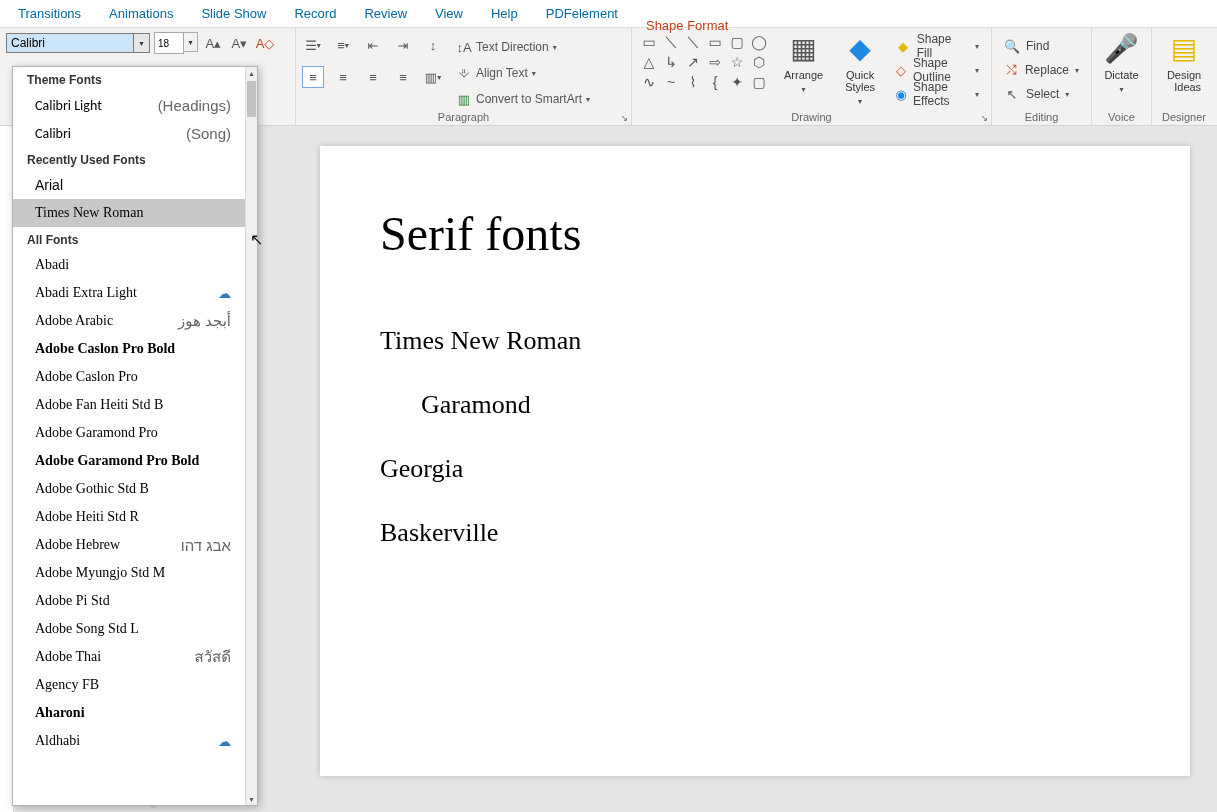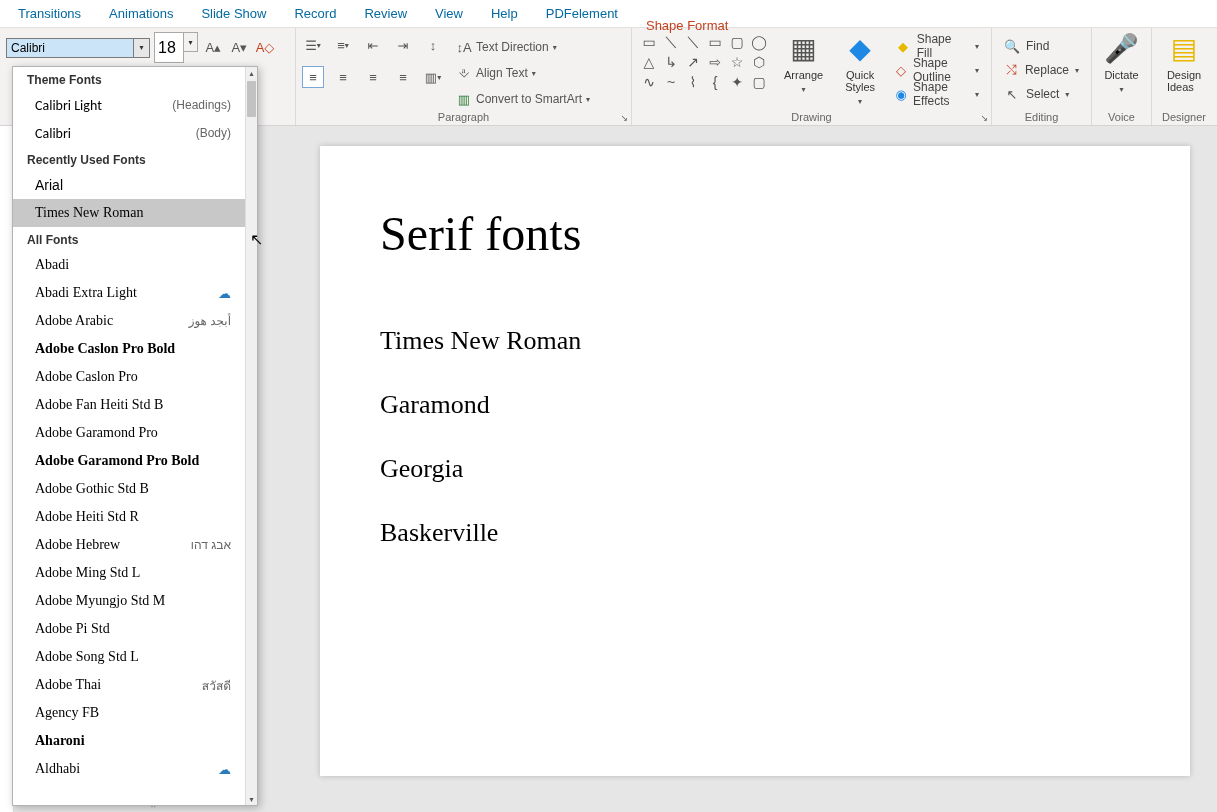--- a/index.html
+++ b/index.html
@@ -10,21 +10,21 @@
   .ribbon { display: flex; height: 98px; background: #f3f2f1; border-bottom: 1px solid #d4d4d4; }
   .group { border-right: 1px solid #dadada; display: flex; flex-direction: column; justify-content: space-between; padding: 4px 6px 0 6px; position: relative; }
   .group-label { font-size: 11px; color: #666; text-align: center; padding: 2px 0; }
   .group-content { flex: 1; display: flex; align-items: flex-start; gap: 6px; }
   .font-group { width: 296px; }
   .font-row { display: flex; gap: 4px; align-items: center; }
   .font-name-box { display:flex; }
   .font-name-input { width: 128px; height: 20px; font-size: 12px; padding: 0 4px; border: 1px solid #7a7a7a; background: #cce4f7; color: #000; }
   .font-name-input::selection { background:#0a64ad; color:#fff;}
   .dd-btn { width: 16px; height: 20px; border: 1px solid #7a7a7a; border-left:0; background: #e6e6e6; display:flex; align-items:center; justify-content:center; font-size:8px; cursor:pointer;}
-  .size-input { width: 30px; height:31px; border:1px solid #a9a9a9; font-size:16px; padding:0 3px;}
+  .size-input { width: 30px; height:22px; border:1px solid #a9a9a9; font-size:10px; padding:0 3px;}
   .size-dd { width:14px; height:20px; border:1px solid #a9a9a9; border-left:0; background:#f3f2f1; display:flex;align-items:center;justify-content:center;font-size:8px;}
   .icon-btn { width:22px; height:22px; display:flex; align-items:center; justify-content:center; cursor:pointer; font-size:13px; color:#555;}
   .para-group { width: 336px; }
   .para-rows { display:flex; flex-direction:column; gap:10px; padding-top:2px;}
   .row { display:flex; gap:8px; align-items:center;}
   .smart-group { width:150px; display:flex; flex-direction:column; gap:4px; padding:4px 6px 0 6px;}
   .smart-item { display:flex; gap:4px; align-items:center; font-size:12px; color:#555; cursor:pointer; height:22px;}
   .shapes-grid { display:grid; grid-template-columns:repeat(6,22px); grid-template-rows:repeat(3,20px); gap:0;}
   .shape-cell { display:flex;align-items:center;justify-content:center; font-size:14px; color:#555;}
   .big-btn { display:flex; flex-direction:column; align-items:center; justify-content:center; gap:4px; padding:0 8px; cursor:pointer;}
@@ -37,21 +37,21 @@
   .dialog-launcher { position:absolute; bottom:2px; right:3px; font-size:9px; color:#666; cursor:pointer;}
   .canvas-area { position:absolute; left:0; top:126px; right:0; bottom:0; background:#e6e6e6;}
   .slide-pane { position:absolute; left:0; top:0; width:14px; bottom:0; background:#fff; border-right:1px solid #ddd;}
   .slide-canvas { position:absolute; left:320px; top:20px; width:870px; height:630px; background:#fff; box-shadow:0 0 6px rgba(0,0,0,.2);}
   .slide-title { position:absolute; left:60px; top:60px; font-family:"Times New Roman",serif; font-size:48px; color:#000;}
   .slide-body { position:absolute; left:60px; top:180px; display:flex; flex-direction:column; gap:34px; font-family:"Times New Roman",serif; font-size:26px; color:#000;}
   .font-dropdown { position:absolute; left:12px; top:66px; width:246px; height:740px; background:#fff; border:1px solid #b3b3b3; box-shadow:2px 2px 8px rgba(0,0,0,.25); z-index:50; overflow:hidden;}
   .font-dropdown-inner { position:absolute; left:0; top:0; right:12px; bottom:0; overflow:hidden;}
   .dd-header { font-size:12px; font-weight:bold; padding:6px 12px 4px 14px; color:#333;}
   .dd-item { display:flex; justify-content:space-between; align-items:center; padding:4px 14px 4px 22px; font-size:14px; color:#000; cursor:pointer; height:28px;}
-  .dd-item .tag { font-size:12px; color:#666;}
+  .dd-item .tag { font-size:15px; color:#666;}
   .dd-item.selected { background:#c8c8c8;}
   .dd-scrollbar { position:absolute; right:0; top:0; width:12px; bottom:0; background:#f0f0f0; border-left:1px solid #ddd;}
   .dd-thumb { position:absolute; left:1px; right:1px; top:14px; height:36px; background:#c2c2c2; border-radius:1px;}
   .dd-arrow { position:absolute; left:0; right:0; height:12px; display:flex;align-items:center;justify-content:center; font-size:8px; color:#555; cursor:pointer;}
   .cursor-arrow { position:absolute; left:250px; top:230px; font-size:16px; color:#000; z-index:60; pointer-events:none;}
   .cloud-icon { font-size:13px; color:#2b7cbf;}
   .grip { position:absolute; left:150px; top:800px; font-size:9px; color:#aaa; letter-spacing:3px;}
   .mini-icon { font-size:13px; color:#555; display:inline-flex; width:16px; justify-content:center;}
 </style>
 </head>
@@ -210,50 +210,50 @@
       <span class="big-btn-icon" style="color:#1e88e5;">🎤</span>
       <span class="big-btn-label">Dictate</span>
       <span class="small-caret">▾</span>
     </div>
     <div class="group-label">Voice</div>
   </div>
 
   <div class="group" style="width:64px;border-right:0;">
     <div class="big-btn">
       <span class="big-btn-icon" style="color:#e6b800;">▤</span>
-      <span class="big-btn-label" style="white-space:pre-line;text-align:left;">Design
+      <span class="big-btn-label" style="white-space:pre-line;text-align:right;">Design
 Ideas</span>
     </div>
     <div class="group-label">Designer</div>
   </div>
 </div>
 
 <div class="canvas-area">
   <div class="slide-pane"></div>
   <div class="slide-canvas">
     <div class="slide-title">Serif fonts</div>
     <div class="slide-body">
       <div>Times New Roman</div>
-      <div style="font-family:Garamond,serif;">Garamond</div>
+      <div style="font-family:Garamond,serif;margin-left:41px;">Garamond</div>
       <div style="font-family:Georgia,serif;">Georgia</div>
       <div style="font-family:Baskerville,'Times New Roman',serif;">Baskerville</div>
     </div>
   </div>
 </div>
 
 <div class="font-dropdown">
   <div class="font-dropdown-inner" id="dd-inner">
       <div class="dd-header">Theme Fonts</div>
       <div class="dd-item">
         <span style="font-family: Calibri, Arial, sans-serif; font-weight: 300;">Calibri Light</span>
         <span class="tag">(Headings)</span>
       </div>
       <div class="dd-item">
         <span style="font-family: Calibri, Arial, sans-serif;">Calibri</span>
-        <span class="tag">(Body)</span>
+        <span class="tag">(Song)</span>
       </div>
       <div class="dd-header">Recently Used Fonts</div>
       <div class="dd-item">
         <span style="font-family: Arial, sans-serif;">Arial</span>
       </div>
       <div class="dd-item selected">
         <span style="font-family: &quot;Times New Roman&quot;, serif;">Times New Roman</span>
       </div>
       <div class="dd-header">All Fonts</div>
       <div class="dd-item">
@@ -284,23 +284,20 @@
       </div>
       <div class="dd-item">
         <span style="font-family: &quot;Adobe Gothic Std B&quot;, serif;">Adobe Gothic Std B</span>
       </div>
       <div class="dd-item">
         <span style="font-family: &quot;Adobe Heiti Std R&quot;, serif;">Adobe Heiti Std R</span>
       </div>
       <div class="dd-item">
         <span style="font-family: &quot;Adobe Hebrew&quot;, serif;">Adobe Hebrew</span>
         <span class="tag">אבג דהו</span>
-      </div>
-      <div class="dd-item">
-        <span style="font-family: &quot;Adobe Ming Std L&quot;, serif;">Adobe Ming Std L</span>
       </div>
       <div class="dd-item">
         <span style="font-family: &quot;Adobe Myungjo Std M&quot;, serif;">Adobe Myungjo Std M</span>
       </div>
       <div class="dd-item">
         <span style="font-family: &quot;Adobe Pi Std&quot;, serif;">Adobe Pi Std</span>
       </div>
       <div class="dd-item">
         <span style="font-family: &quot;Adobe Song Std L&quot;, serif;">Adobe Song Std L</span>
       </div>

